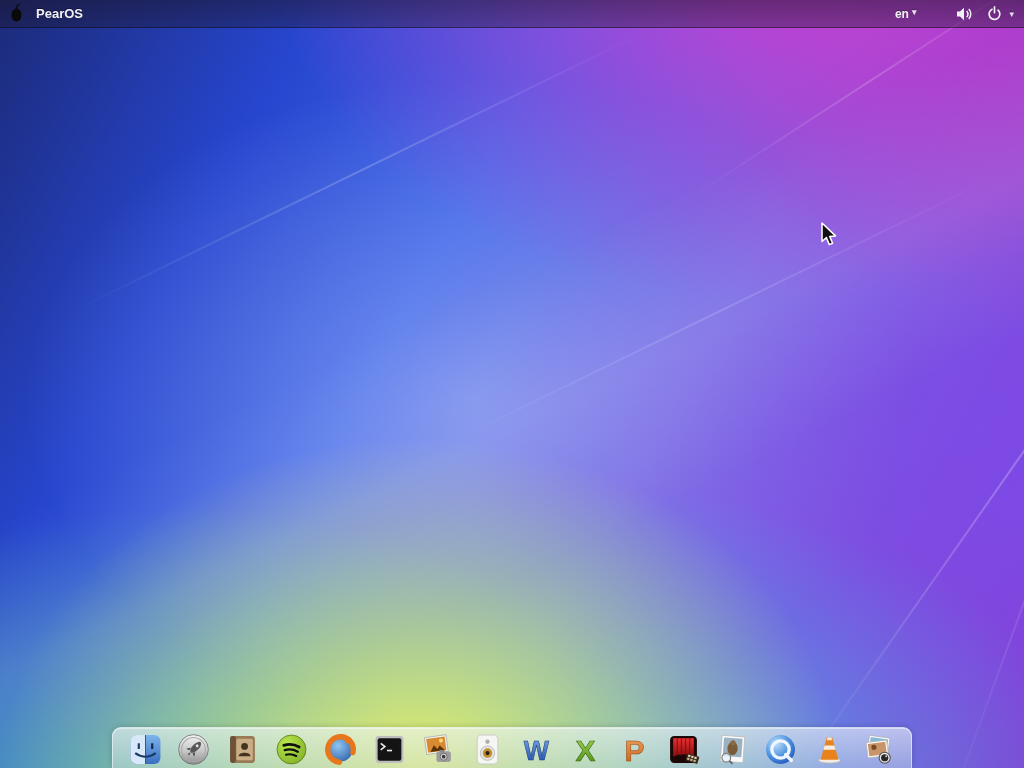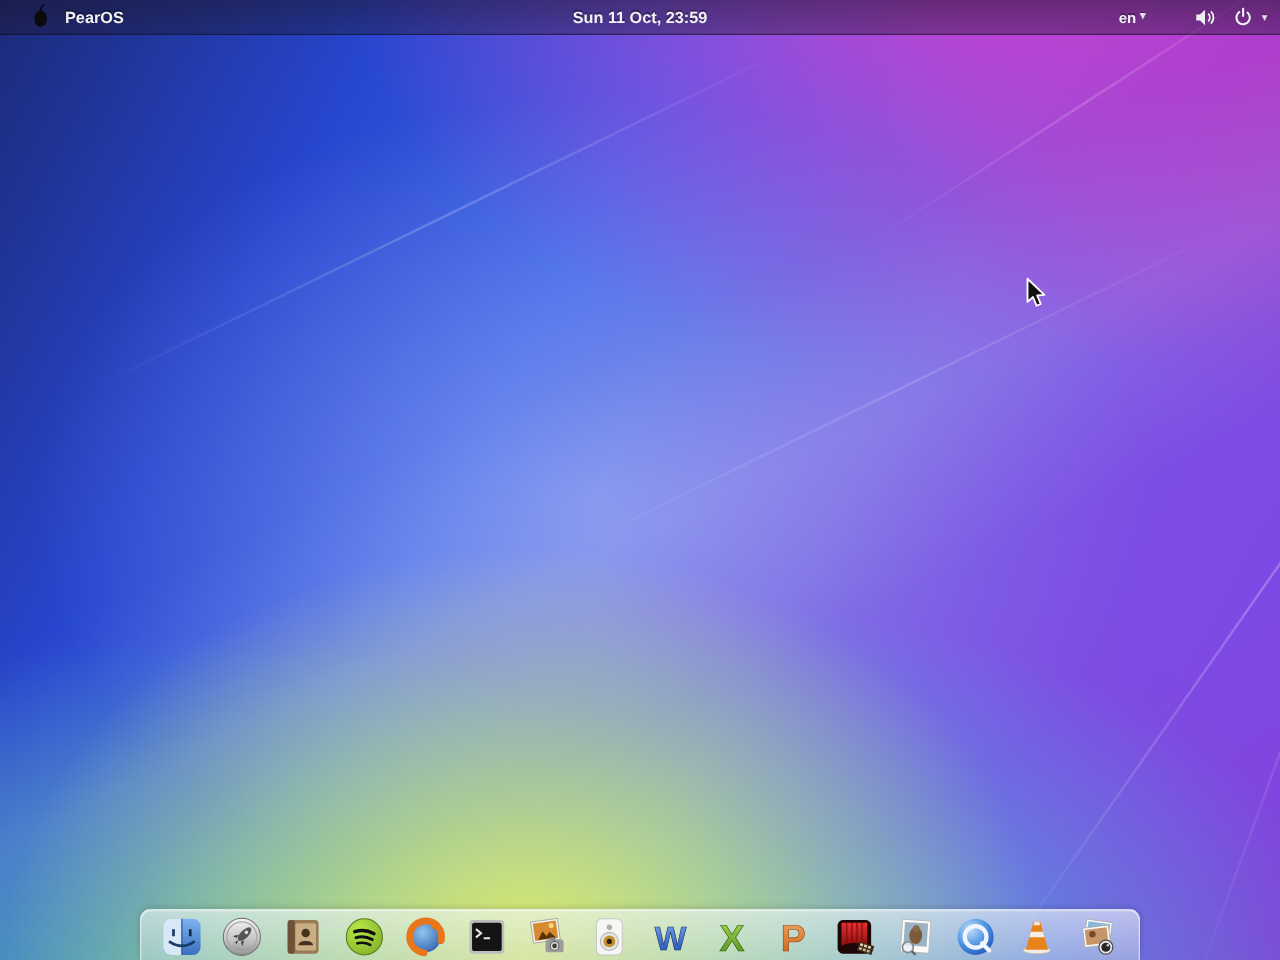--- a/index.html
+++ b/index.html
@@ -33,21 +33,21 @@
     font-style:italic;letter-spacing:1px;color:rgba(210,212,235,0.32);
     text-shadow:0 1px 0 rgba(255,255,255,0.14), 0 -1px 0 rgba(0,0,0,0.14);}
   .watermark sup{font-size:10px;font-style:normal;vertical-align:super;}
 
   
   .menubar{position:absolute;top:0;left:0;right:0;height:27px;z-index:10;display:flex;
     align-items:center;color:#f2f1f6;font-size:13px;
     background:linear-gradient(to bottom, rgba(26,18,36,0.52), rgba(26,18,36,0.36));
     border-bottom:1px solid rgba(0,0,0,0.28);
     text-shadow:0 -1px 0 rgba(0,0,0,0.35);}
-  .mb-left{display:flex;align-items:center;padding-left:25px;}
+  .mb-left{display:flex;align-items:center;padding-left:9px;}
   .mb-os{margin-left:12px;font-weight:bold;}
   .mb-clock{position:absolute;left:0;right:0;text-align:center;font-weight:bold;pointer-events:none;}
   .mb-right{margin-left:auto;display:flex;align-items:center;padding-right:10px;}
   .mb-lang{display:flex;align-items:flex-start;margin-right:40px;font-weight:bold;font-size:12px;}
   .arrow-sm{font-size:9px;margin-left:3px;opacity:.9;}
   .mb-ico{display:flex;align-items:center;}
   .mb-vol{margin-right:13px;}
   .mb-pow{margin-right:4px;}
 
   
@@ -82,21 +82,20 @@
     <div class="mb-left">
       <span class="mb-ico">
         <svg width="15" height="21" viewBox="0 0 20 27">
           <path d="M10 6.6 C9 6.6 8 7.1 7.4 7.8 C5 8.6 3.4 11.6 3.4 15.4 c0 5 3 8.6 6.6 8.6 s6.6 -3.6 6.6 -8.6 c0 -3.8 -1.6 -6.8 -4 -7.6 C12 7.1 11 6.6 10 6.6z" fill="#0a0a0a"></path>
           <path d="M10 6.6 C10 4 11.2 2.2 13.4 1.1" stroke="#0a0a0a" stroke-width="1.7" fill="none" stroke-linecap="round"></path>
         </svg>
       </span>
       <span class="mb-os">PearOS</span>
     </div>
 
-    <div class="mb-clock">Sun 11 Oct, 23:59</div>
 
     <div class="mb-right">
       <span class="mb-lang">
         <span>en</span>
         <span class="arrow-sm">▾</span>
       </span>
       <span class="mb-ico mb-vol">
         <svg width="18" height="14" viewBox="0 0 18 14">
           <path d="M1 4.6 h3 l4 -3.8 v12.4 l-4 -3.8 h-3 z" fill="#f0f0f3"></path>
           <path d="M10.6 3.9 a4.6 4.6 0 0 1 0 6.2" stroke="#f0f0f3" stroke-width="1.5" fill="none"></path>

